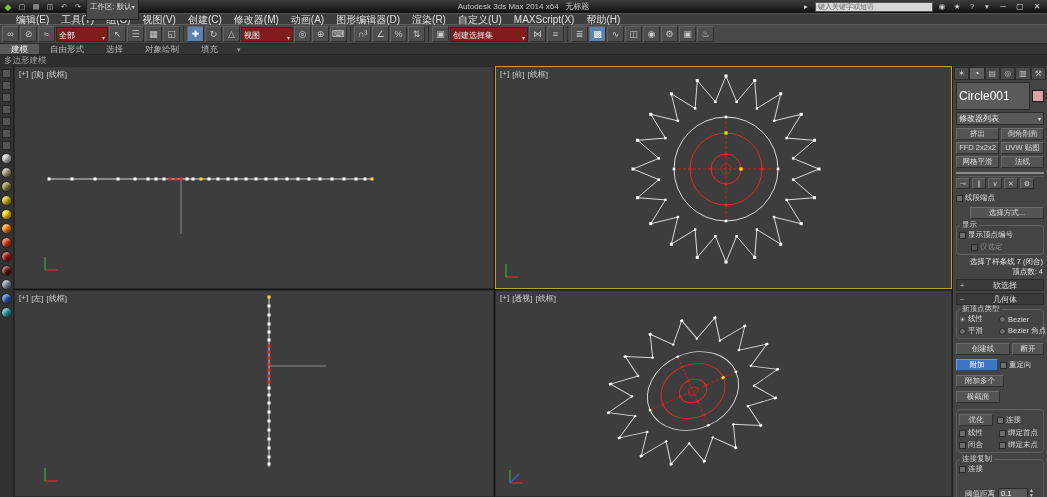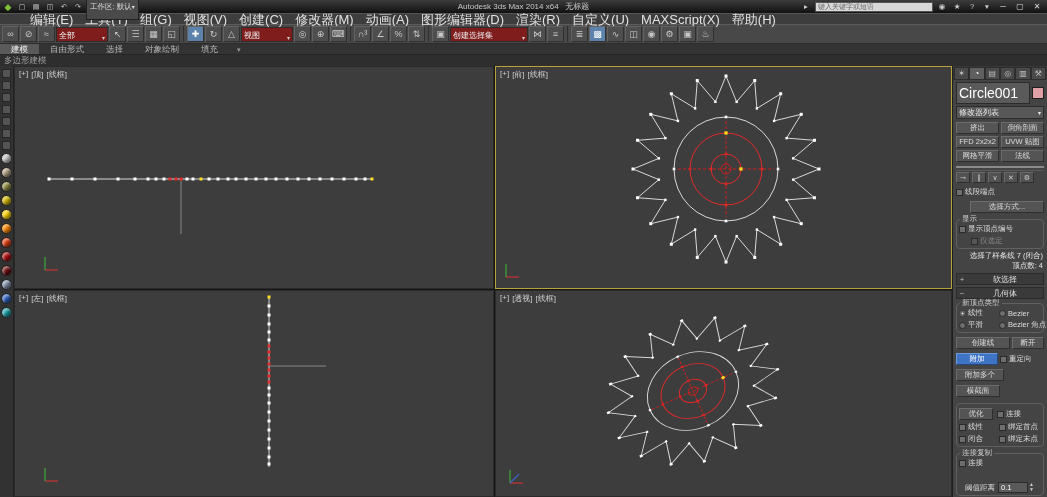--- a/index.html
+++ b/index.html
@@ -10,21 +10,21 @@
 .qat{display:flex;align-items:center;gap:2px;margin-left:2px}
 .qicon{width:12px;height:10px;display:flex;align-items:center;justify-content:center;font-size:7px;color:#ccc}
 .qicon.logo{color:#7ec13b;font-size:9px}
 .wsbox{height:26px;background:#4a4a4a;border:1px solid #222;padding:0 3px;display:flex;align-items:center;gap:0;font-size:7.5px;color:#ddd}
 .apptitle{position:absolute;left:0;right:0;text-align:center;font-size:8px;color:#c8c8c8;pointer-events:none}
 .tright{margin-left:auto;display:flex;align-items:center;gap:3px;margin-right:3px;z-index:2}
 .searchbox{width:118px;height:10px;background:#d8d8d8;border:1px solid #555;color:#666;font-size:7px;display:flex;align-items:center;padding:0 2px}
 .ticon{width:12px;height:10px;display:flex;align-items:center;justify-content:center;font-size:7.5px;color:#ccc}
 .winbtn{width:14px;height:11px;display:flex;align-items:center;justify-content:center;font-size:8px;color:#ddd}
 
-.menubar{height:11px;background:#3d3d3d;border-top:1px solid #555;display:flex;font-size:13px;color:#e2e2e2;padding-left:24px}
+.menubar{height:11px;background:#3d3d3d;border-top:1px solid #555;display:flex;font-size:10px;color:#e2e2e2;padding-left:10px}
 .menubar>span{padding:0 6px;line-height:11px;white-space:nowrap}
 
 .toolbar{height:20px;background:#484848;border-top:1px solid #5c5c5c;border-bottom:1px solid #2c2c2c;display:flex;align-items:center;padding:0 2px;gap:1px}
 .tbtn{min-width:17px;height:16px;background:#4e4e4e;border:1px solid;border-color:#636363 #303030 #303030 #636363;color:#c9c9c9;font-size:9px;display:flex;align-items:center;justify-content:center;padding:0 1px}
 .tbtn.active{background:#5d82ab;color:#fff}
 .tsep{width:1px;height:16px;background:#303030;margin:0 2px}
 .tdrop{height:15px;background:#7f1d1d;border:1px solid #2c2c2c;display:flex;align-items:flex-end;font-size:8px;color:#eee;padding:0 2px;gap:6px;white-space:nowrap}
 .tdrop .car{font-size:6px;color:#ccc}
 
 .ribbon{height:11px;background:#333;display:flex;font-size:8.5px;color:#b5b5b5;border-bottom:1px solid #272727}
@@ -41,21 +41,21 @@
 .vp{position:relative;background:#3d3d3d;border:1px solid #2a2a2a;overflow:hidden}
 .vp.active{border:1px solid #b9a23a}
 .vplabel{position:absolute;top:2px;left:4px;display:flex;gap:3px;font-size:8px;color:#cfcfcf;z-index:2}
 .vp svg{position:absolute;left:0;top:0}
 
 .cmdpanel{width:95px;background:#444;border-left:1px solid #1f1f1f;display:flex;flex-direction:column;font-size:8px;overflow:hidden}
 .cp-tabs{display:flex;height:16px;background:#383838;align-items:flex-end;padding:1px 1px 0}
 .cptab{flex:1;height:13px;background:#4a4a4a;border:1px solid #2d2d2d;color:#c0c0c0;font-size:8px;display:flex;align-items:center;justify-content:center}
 .cptab.active{background:#5f5f5f;color:#fff}
 .cp-name{display:flex;gap:2px;padding:2px 3px 1px;align-items:center}
-.cp-input{flex:1;height:22px;background:#5a5a5a;border:1px solid #2b2b2b;color:#fff;font-size:14px;display:flex;align-items:center;padding:0 2px;overflow:hidden}
+.cp-input{flex:1;height:28px;background:#5a5a5a;border:1px solid #2b2b2b;color:#fff;font-size:12px;display:flex;align-items:center;padding:0 2px;overflow:hidden}
 .swatch{width:12px;height:12px;border:1px solid #1f1f1f}
 .cp-drop{margin:1px 3px;height:13px;background:#585858;border:1px solid #2b2b2b;display:flex;align-items:center;justify-content:space-between;padding:0 2px;color:#eee}
 .cp-grid{display:grid;grid-template-columns:1fr 1fr;gap:2px;margin:2px 3px}
 .cpbtn{height:12px;background:#545454;border:1px solid;border-color:#6c6c6c #2e2e2e #2e2e2e #6c6c6c;color:#dcdcdc;font-size:7.5px;text-align:center;line-height:10px;white-space:nowrap;overflow:hidden}
 .cpbtn.blue{background:#3f74c4;border-color:#6b9ad8 #24477c #24477c #6b9ad8;color:#fff}
 .cp-stack{margin:2px 3px 1px;background:#3a3a3a;border:1px solid #8a8a8a;height:80px;overflow:hidden}
 .strow{height:11px;display:flex;align-items:center;gap:3px;padding:0 2px;color:#ddd;white-space:nowrap}
 .strow .cube{width:7px;height:7px;background:#9a9a9a;border:1px solid #222;flex:none}
 .strow.child{padding-left:14px}
 .strow .qual{margin-left:auto;font-size:7px;color:#bbb}

